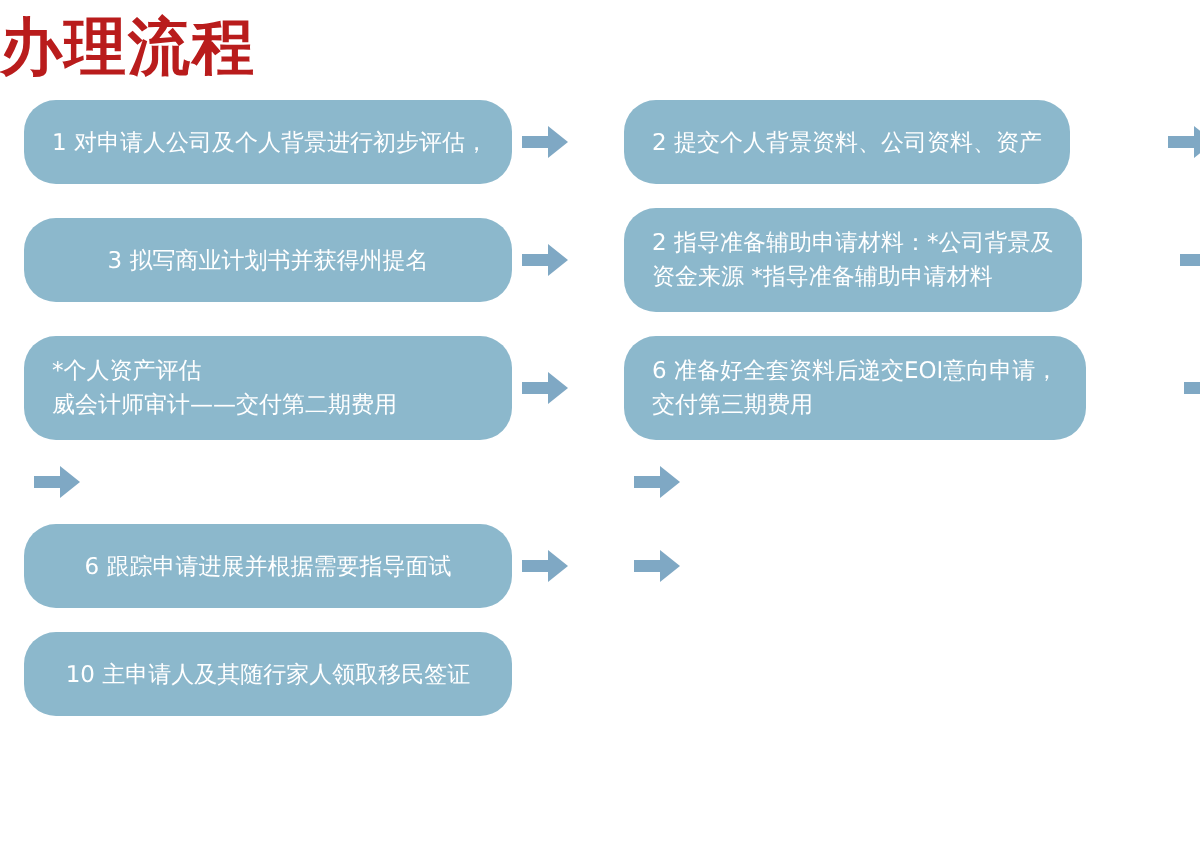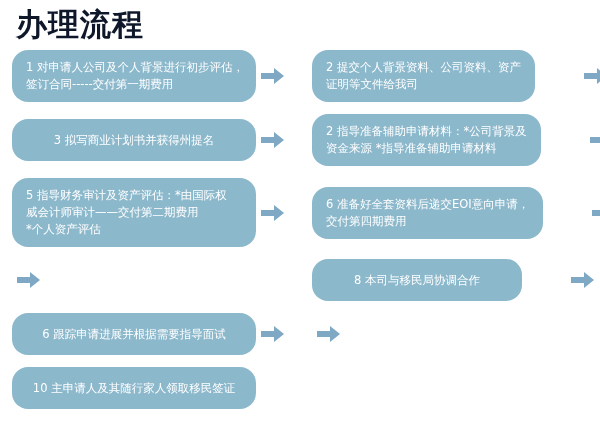--- a/index.html
+++ b/index.html
@@ -10,25 +10,25 @@
     width: 600px;
     height: 427px;
     background: #ffffff;
     font-family: "DejaVu Sans", "Liberation Sans", sans-serif;
     overflow: hidden;
     position: relative;
   }
 
   #page-title {
     position: absolute;
-    left: 16px;
+    left: 0;
     top: 2px;
     font-size: 31px;
     font-weight: bold;
-    color: #0f172a;
+    color: #b91c1c;
     letter-spacing: 1px;
     line-height: 44px;
     white-space: nowrap;
   }
 
   #flow {
     position: absolute;
     left: 0;
     top: 50px;
     width: 600px;
@@ -84,32 +84,30 @@
 </head>
 <body>
 
 <div id="page-title">办理流程</div>
 
 <div id="flow">
     <div class="flow-row">
       <div class="cell left">
         <div class="step-box start">
           <span class="line">1 对申请人公司及个人背景进行初步评估，</span>
-          <span class="line">签订合同-----交付第一期费用</span>
         </div>
         <div class="arrow">
           <svg width="24" height="18" viewBox="0 0 24 18" aria-hidden="true">
             <path d="M0 6 L13 6 L13 1 L23 9 L13 17 L13 12 L0 12 Z" fill="#7fa8c4"></path>
           </svg>
         </div>
       </div>
       <div class="cell right">
         <div class="step-box start">
           <span class="line">2 提交个人背景资料、公司资料、资产</span>
-          <span class="line">证明等文件给我司</span>
         </div>
         <div class="arrow">
           <svg width="24" height="18" viewBox="0 0 24 18" aria-hidden="true">
             <path d="M0 6 L13 6 L13 1 L23 9 L13 17 L13 12 L0 12 Z" fill="#7fa8c4"></path>
           </svg>
         </div>
       </div>
     </div>
     <div class="flow-row">
       <div class="cell left">
@@ -130,54 +128,50 @@
         <div class="arrow">
           <svg width="24" height="18" viewBox="0 0 24 18" aria-hidden="true">
             <path d="M0 6 L13 6 L13 1 L23 9 L13 17 L13 12 L0 12 Z" fill="#7fa8c4"></path>
           </svg>
         </div>
       </div>
     </div>
     <div class="flow-row">
       <div class="cell left">
         <div class="step-box start">
-          <span class="line">5 指导财务审计及资产评估：*由国际权</span>
+          <span class="line">*个人资产评估</span>
           <span class="line">威会计师审计——交付第二期费用</span>
-          <span class="line">*个人资产评估</span>
         </div>
         <div class="arrow">
           <svg width="24" height="18" viewBox="0 0 24 18" aria-hidden="true">
             <path d="M0 6 L13 6 L13 1 L23 9 L13 17 L13 12 L0 12 Z" fill="#7fa8c4"></path>
           </svg>
         </div>
       </div>
       <div class="cell right">
         <div class="step-box start">
           <span class="line">6 准备好全套资料后递交EOI意向申请，</span>
-          <span class="line">交付第四期费用</span>
-        </div>
-        <div class="arrow">
-          <svg width="24" height="18" viewBox="0 0 24 18" aria-hidden="true">
-            <path d="M0 6 L13 6 L13 1 L23 9 L13 17 L13 12 L0 12 Z" fill="#7fa8c4"></path>
-          </svg>
-        </div>
-      </div>
-    </div>
-    <div class="flow-row">
-      <div class="cell left">
-        <div class="arrow">
-          <svg width="24" height="18" viewBox="0 0 24 18" aria-hidden="true">
-            <path d="M0 6 L13 6 L13 1 L23 9 L13 17 L13 12 L0 12 Z" fill="#7fa8c4"></path>
-          </svg>
-        </div>
-      </div>
-      <div class="cell right">
-        <div class="step-box center">
-          <span class="line">8 本司与移民局协调合作</span>
-        </div>
+          <span class="line">交付第三期费用</span>
+        </div>
+        <div class="arrow">
+          <svg width="24" height="18" viewBox="0 0 24 18" aria-hidden="true">
+            <path d="M0 6 L13 6 L13 1 L23 9 L13 17 L13 12 L0 12 Z" fill="#7fa8c4"></path>
+          </svg>
+        </div>
+      </div>
+    </div>
+    <div class="flow-row">
+      <div class="cell left">
+        <div class="arrow">
+          <svg width="24" height="18" viewBox="0 0 24 18" aria-hidden="true">
+            <path d="M0 6 L13 6 L13 1 L23 9 L13 17 L13 12 L0 12 Z" fill="#7fa8c4"></path>
+          </svg>
+        </div>
+      </div>
+      <div class="cell right">
         <div class="arrow">
           <svg width="24" height="18" viewBox="0 0 24 18" aria-hidden="true">
             <path d="M0 6 L13 6 L13 1 L23 9 L13 17 L13 12 L0 12 Z" fill="#7fa8c4"></path>
           </svg>
         </div>
       </div>
     </div>
     <div class="flow-row">
       <div class="cell left">
         <div class="step-box center">

